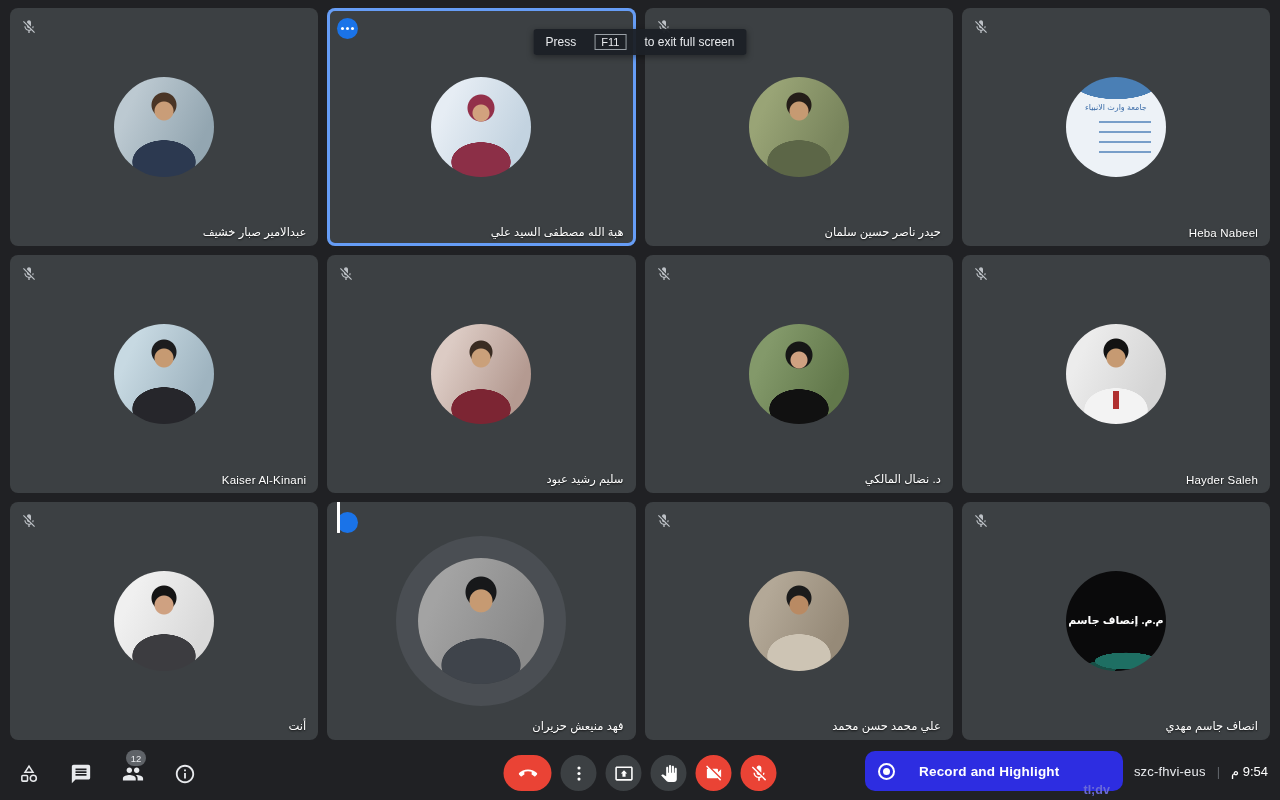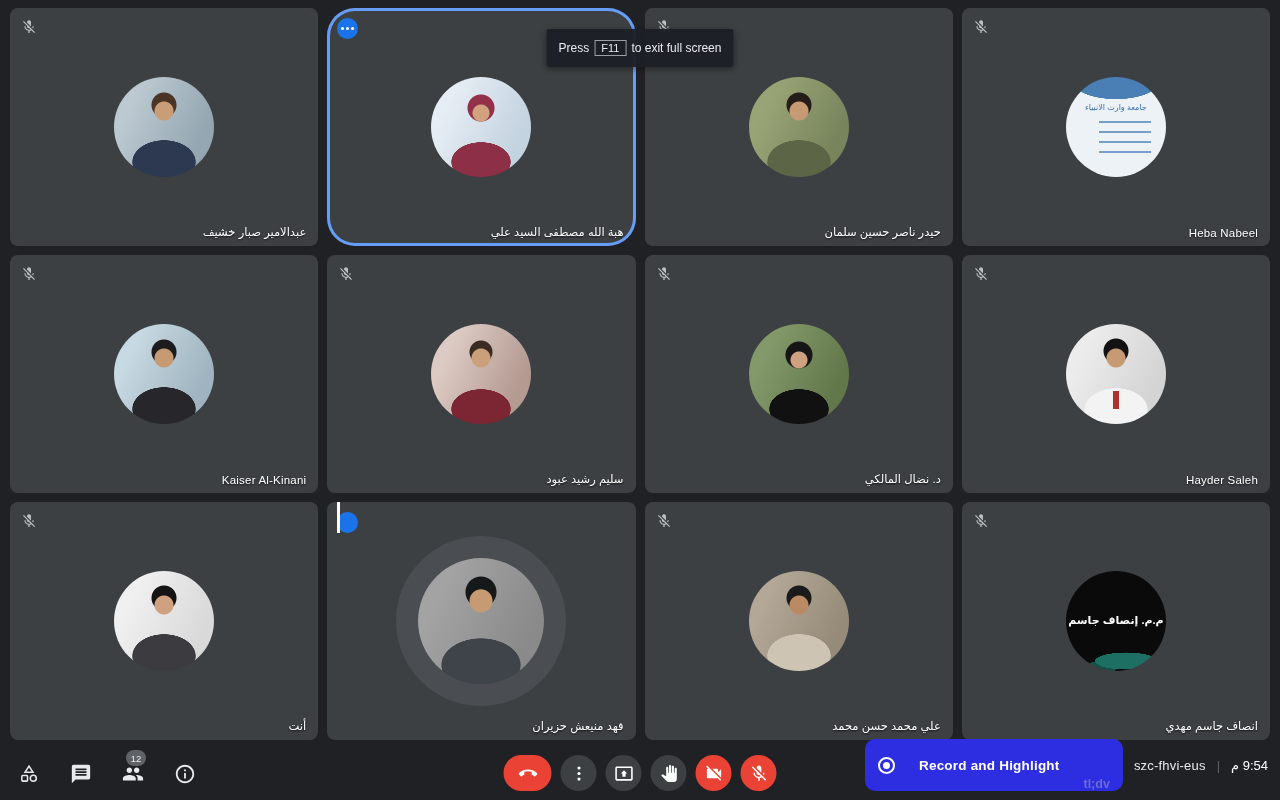--- a/index.html
+++ b/index.html
@@ -4,58 +4,58 @@
 <style>
   html,body{margin:0;padding:0;background:#000;}
   .stage{position:relative;width:1280px;height:800px;background:#202124;overflow:hidden;
          font-family:"Liberation Sans","DejaVu Sans",sans-serif;color:#e8eaed;}
   
   .grid{position:absolute;top:0;left:0;width:1280px;height:745px;box-sizing:border-box;
         display:grid;grid-template-columns:repeat(4,1fr);grid-template-rows:repeat(3,1fr);
         gap:9px;padding:8px 10px 5px 10px;}
   .tile{position:relative;background:#3c4043;border-radius:8px;display:flex;
         align-items:center;justify-content:center;overflow:hidden;}
-  .tile.active{box-shadow:inset 0 0 0 3px #669df6;border-radius:28px;}
+  .tile.active{box-shadow:inset 0 0 0 3px #669df6;}
   .corner{position:absolute;top:10px;left:10px;width:18px;height:18px;display:flex;
           align-items:center;justify-content:center;}
   .corner svg{width:16px;height:16px;fill:#bdc1c6;}
   .blue-bubble{position:absolute;top:10px;left:10px;width:21px;height:21px;border-radius:50%;
           background:#1a73e8;display:flex;align-items:center;justify-content:center;gap:2px;}
   .blue-bubble .dot{width:3px;height:3px;border-radius:50%;background:#fff;}
   .blue-bubble .bar{width:2.5px;border-radius:2px;background:#fff;}
   .b1{height:5px}.b2{height:9px}.b3{height:5px}
   .avatar{width:100px;height:100px;border-radius:50%;box-sizing:border-box;display:flex;
           align-items:center;justify-content:center;text-align:center;overflow:hidden;
           line-height:1.25;}
   .pname{position:absolute;bottom:7px;right:12px;font-size:11.5px;font-weight:500;color:#fff;
          text-shadow:0 1px 2px rgba(0,0,0,.7);unicode-bidi:plaintext;letter-spacing:.2px;}
   
   .tooltip{position:absolute;top:29px;left:50%;transform:translateX(-50%);z-index:30;
-           background:rgba(28,32,38,.96);border-radius:3px;padding:11px 12px;display:flex;
-           align-items:center;gap:5px;font-size:12px;color:#e8eaed;box-shadow:0 2px 6px rgba(0,0,0,.4);}
+           background:rgba(28,32,38,.96);border-radius:3px;padding:5px 12px;display:flex;
+           align-items:center;gap:18px;font-size:12px;color:#e8eaed;box-shadow:0 2px 6px rgba(0,0,0,.4);}
   .keycap{border:1px solid #9aa0a6;border-radius:0;padding:1px 6px;font-size:11px;background:#1c2026;}
   
   .bar{position:absolute;left:0;bottom:0;width:1280px;height:55px;background:#202124;}
   .bar-left{position:absolute;left:14px;bottom:9px;display:flex;align-items:flex-start;gap:22px;}
   .bar-ic{position:relative;width:30px;height:34px;display:flex;align-items:center;
           justify-content:center;cursor:pointer;}
   .bar-ic svg{width:22px;height:22px;fill:#e8eaed;}
   .badge{position:absolute;top:-7px;left:8px;min-width:16px;height:16px;border-radius:8px;
          background:#5f6368;color:#e8eaed;font-size:9.5px;display:flex;align-items:center;
          justify-content:center;padding:0 2px;}
   .bar-center{position:absolute;left:50%;bottom:9px;transform:translateX(-50%);
               display:flex;align-items:center;gap:9px;}
   .cbtn{width:36px;height:36px;border-radius:50%;display:flex;align-items:center;
         justify-content:center;cursor:pointer;border:none;}
   .cbtn svg{width:19px;height:19px;fill:#fff;}
   .dark{background:#3c4043;}
   .red{background:#ea4335;}
   .pill{width:48px;border-radius:18px;}
   .bar-right{position:absolute;right:12px;bottom:9px;display:flex;align-items:center;gap:11px;}
-  .recbtn{height:52px;border-radius:10px;background:#2d2de1;display:flex;align-items:center;
+  .recbtn{height:40px;border-radius:10px;background:#2d2de1;display:flex;align-items:center;
           padding:0 13px;gap:16px;cursor:pointer;border:none;}
   .rec-ic{width:17px;height:17px;border-radius:50%;border:2.5px solid #fff;box-sizing:border-box;
           display:flex;align-items:center;justify-content:center;}
   .rec-ic::after{content:"";width:7px;height:7px;border-radius:50%;background:#fff;}
   .rec-label{color:#fff;font-size:13.5px;font-weight:700;letter-spacing:.2px;padding:0 8px;}
   .rec-brand{color:#6a6ad8;font-size:12.5px;font-weight:700;margin-top:38px;}
   .mcode{font-size:13px;color:#e8eaed;font-weight:500;letter-spacing:.2px;}
   .vsep{color:#5f6368;font-size:13px;}
   .mtime{font-size:13px;color:#ffffff;}
   .hidden-defs{position:absolute;width:0;height:0;overflow:hidden;}

